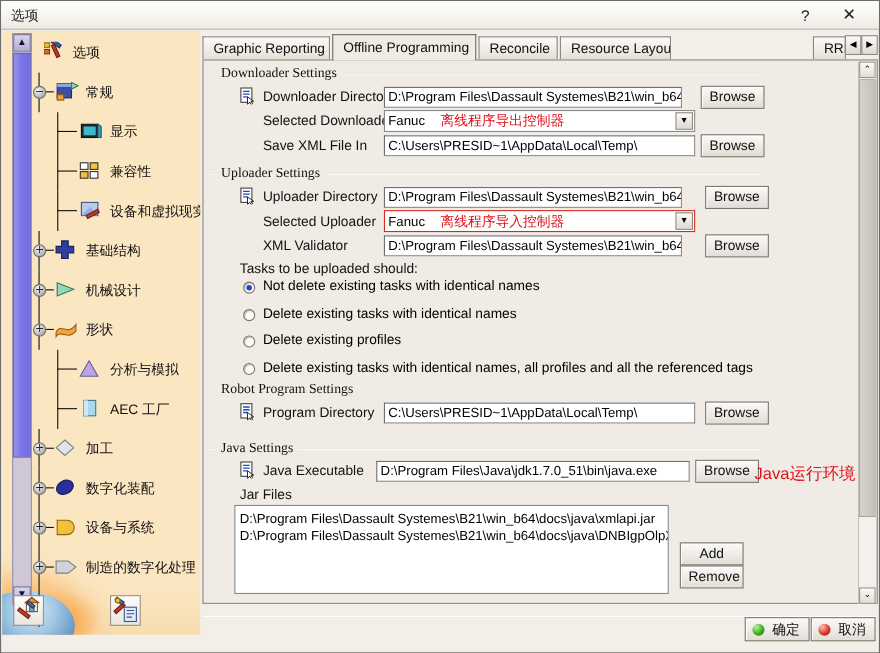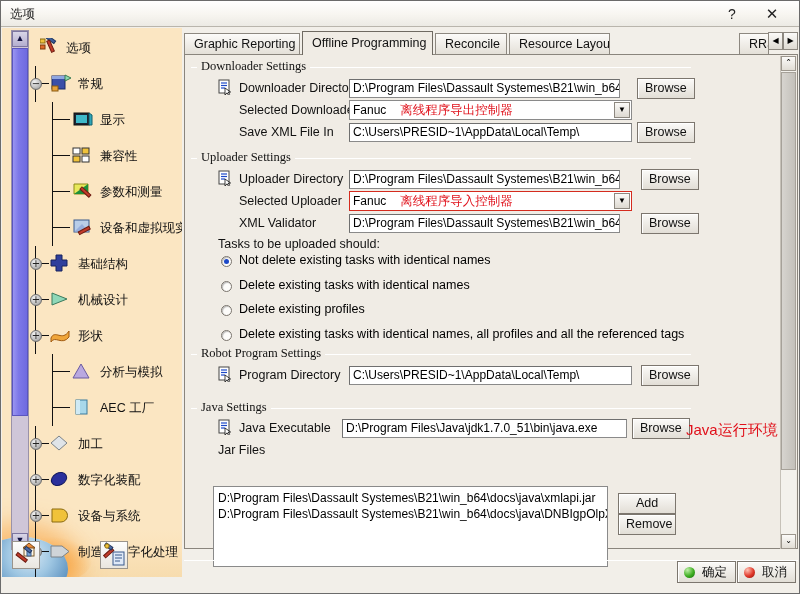--- a/index.html
+++ b/index.html
@@ -353,30 +353,20 @@
         <div class="tnode lvl2">
           <div class="tline"></div>
           <div class="tstub"></div>
           <div class="ticon"><svg width="22" height="20" viewBox="0 0 22 20">
               <rect x="1" y="2" width="7" height="6" fill="#ffffff" stroke="#333"></rect>
               <rect x="10" y="2" width="7" height="6" fill="#f0c23a" stroke="#333"></rect>
               <rect x="1" y="10" width="7" height="6" fill="#f0c23a" stroke="#333"></rect>
               <rect x="10" y="10" width="7" height="6" fill="#ffffff" stroke="#333"></rect>
             </svg></div>
           <div class="tlabel">兼容性</div>
-        </div>
-        <div class="tnode lvl2">
-          <div class="tline"></div>
-          <div class="tstub"></div>
-          <div class="ticon"><svg width="22" height="20" viewBox="0 0 22 20">
-              <polygon points="2,2 16,2 16,12 2,12" fill="#e8e85a" stroke="#8a8a18"></polygon>
-              <polygon points="2,12 16,2 16,12" fill="#1d8f3a"></polygon>
-              <rect x="8" y="8" width="12" height="3" transform="rotate(42 13 9)" fill="#c23b2a" stroke="#6e1b10"></rect>
-            </svg></div>
-          <div class="tlabel">参数和测量</div>
         </div>
         <div class="tnode lvl2">
           <div class="tline"></div>
           <div class="tstub"></div>
           <div class="ticon"><svg width="22" height="20" viewBox="0 0 22 20">
               <rect x="2" y="2" width="15" height="12" fill="#b9cde8" stroke="#3b5a8c"></rect>
               <path d="M2 14 L10 6 L17 14 Z" fill="#8fa6d8" opacity="0.8"></path>
               <rect x="6" y="11" width="12" height="3" transform="rotate(-28 12 12)" fill="#c23b2a" stroke="#6e1b10"></rect>
             </svg></div>
           <div class="tlabel">设备和虚拟现实</div>
@@ -620,21 +610,21 @@
           <polygon points="7,9 7,16 9,13.8 10.4,16 11.6,15.3 10.2,13 12.6,13" fill="#ffffff" stroke="#111" stroke-width="0.8"></polygon>
         </svg>
       </div>
       <div class="flabel" style="left:54px; top:366px;">Java Executable</div>
       <div class="tfield" style="left:157px; top:364px; width:285px;">D:\Program Files\Java\jdk1.7.0_51\bin\java.exe</div>
       <div class="btn" style="left:447px; top:363px;">Browse</div>
       <div class="redannot" style="left:501px; top:366px;">Java运行环境</div>
 
       <div class="flabel" style="left:33px; top:388px;">Jar Files</div>
 
-      <div class="listbox" style="left:28px; top:404px; width:395px; height:81px;margin-top:27px;" id="jar-list">
+      <div class="listbox" style="left:28px; top:404px; width:395px; height:81px;" id="jar-list">
           <div>D:\Program Files\Dassault Systemes\B21\win_b64\docs\java\xmlapi.jar</div>
           <div>D:\Program Files\Dassault Systemes\B21\win_b64\docs\java\DNBIgpOlpXSLEx</div>
         </div>
       <div class="btn" style="left:433px; top:438px; width:58px;">Add</div>
       <div class="btn" style="left:433px; top:459px; width:58px;">Remove</div>
 
     </div>
   </div>
 
   <div class="hsep"></div>

